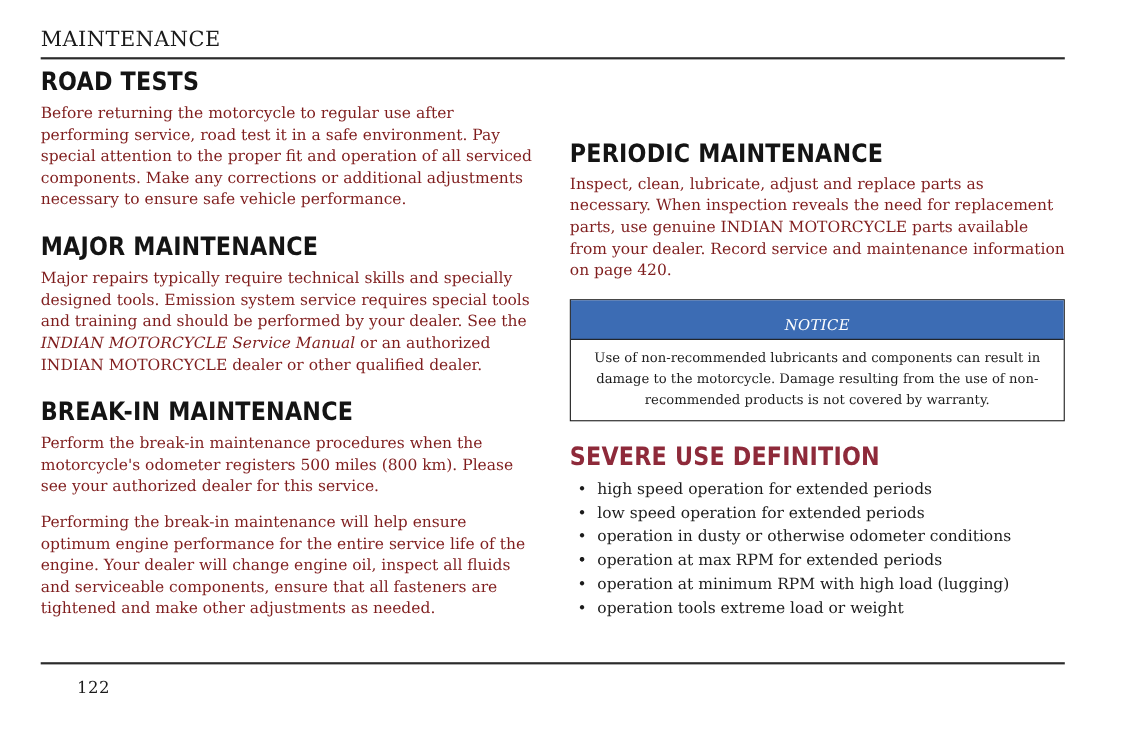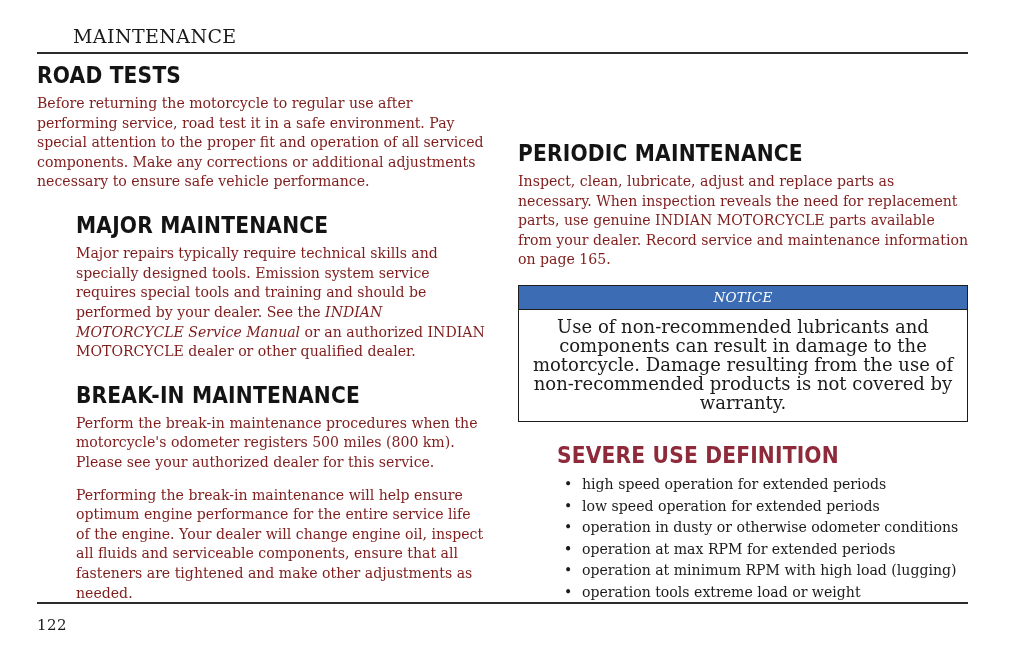--- a/index.html
+++ b/index.html
@@ -28,21 +28,20 @@
 
   
   .running-header {
     font-family: "DejaVu Serif", "Liberation Serif", serif;
     font-size: 19px;
     font-weight: 400;
     letter-spacing: 0.4px;
     line-height: 1.1;
     color: #1a1a1a;
     padding-bottom: 5px;
-    margin-left: 36px;
   }
   .rule-top {
     height: 0;
     border-top: 2.4px solid #2b2b2b;
     width: 931px;
     margin-bottom: 9px;
   }
 
   
   .columns {
@@ -66,21 +65,21 @@
     line-height: 1.05;
     margin: 0 0 7px 0;
     color: #141414;
     transform: scaleX(0.88);
     transform-origin: left center;
     white-space: nowrap;
   }
   h2.section-title.accent-red {
     color: #8e2a3a;
   }
-  .spaced-top { margin-top: 21px; margin-left: 39px; }
+  .spaced-top { margin-top: 21px; }
 
   
   p.body {
     font-family: "DejaVu Serif", "Liberation Serif", serif;
     font-size: 14.1px;
     line-height: 19.6px;
     margin: 0 0 13px 0;
     color: #7f1d1d;
     text-align: left;
   }
@@ -95,29 +94,29 @@
     box-sizing: border-box;
     background: #ffffff;
   }
   .notice-head {
     background: #3c6cb4;
     color: #ffffff;
     font-family: "DejaVu Serif", "Liberation Serif", serif;
     font-style: italic;
     font-size: 13.5px;
     text-align: center;
-    padding: 3px 0 4px 0;
+    padding: 15px 0 4px 0;
     border-bottom: 1.6px solid #1c1c1c;
     letter-spacing: 0.3px;
   }
   .notice-body {
     padding: 7px 10px 9px 10px;
     text-align: center;
     font-family: "DejaVu Serif", "Liberation Serif", serif;
-    font-size: 18px;
+    font-size: 12px;
     line-height: 19px;
     color: #1b1b1b;
   }
 
   
   ul.bullets {
     list-style: none;
     margin: 4px 0 0 0;
     padding: 0;
   }
@@ -149,20 +148,21 @@
     height: 0;
     border-top: 2.6px solid #2b2b2b;
     width: 931px;
   }
   .page-number {
     font-family: "DejaVu Serif", "Liberation Serif", serif;
     font-size: 15px;
     color: #1b1b1b;
     margin-top: 12px;
     letter-spacing: 0.5px;
+    margin-left: 33px;
   }
 </style>
 </head>
 <body>
 
 <div class="page">
   <div class="page-inner">
 
     <div class="running-header">MAINTENANCE</div>
     <div class="rule-top"></div>
@@ -186,21 +186,21 @@
           <p class="body"><span>Perform the break-in maintenance procedures when the motorcycle's odometer registers 500 miles (800 km). Please see your authorized dealer for this service.</span></p>
           <p class="body"><span>Performing the break-in maintenance will help ensure optimum engine performance for the entire service life of the engine. Your dealer will change engine oil, inspect all fluids and serviceable components, ensure that all fasteners are tightened and make other adjustments as needed.</span></p>
         </section>
 
       </div>
 
       <div class="col col-right">
 
         <section>
           <h2 class="section-title">PERIODIC MAINTENANCE</h2>
-          <p class="body">Inspect, clean, lubricate, adjust and replace parts as necessary. When inspection reveals the need for replacement parts, use genuine INDIAN MOTORCYCLE parts available from your dealer. Record service and maintenance information on page 165.</p>
+          <p class="body">Inspect, clean, lubricate, adjust and replace parts as necessary. When inspection reveals the need for replacement parts, use genuine INDIAN MOTORCYCLE parts available from your dealer. Record service and maintenance information on page 420.</p>
         </section>
 
         <div class="notice-box">
           <div class="notice-head">NOTICE</div>
           <div class="notice-body">Use of non-recommended lubricants and components can result in damage to the motorcycle. Damage resulting from the use of non-recommended products is not covered by warranty.</div>
         </div>
 
 
         <section class="spaced-top">
           <h2 class="section-title accent-red">SEVERE USE DEFINITION</h2>

